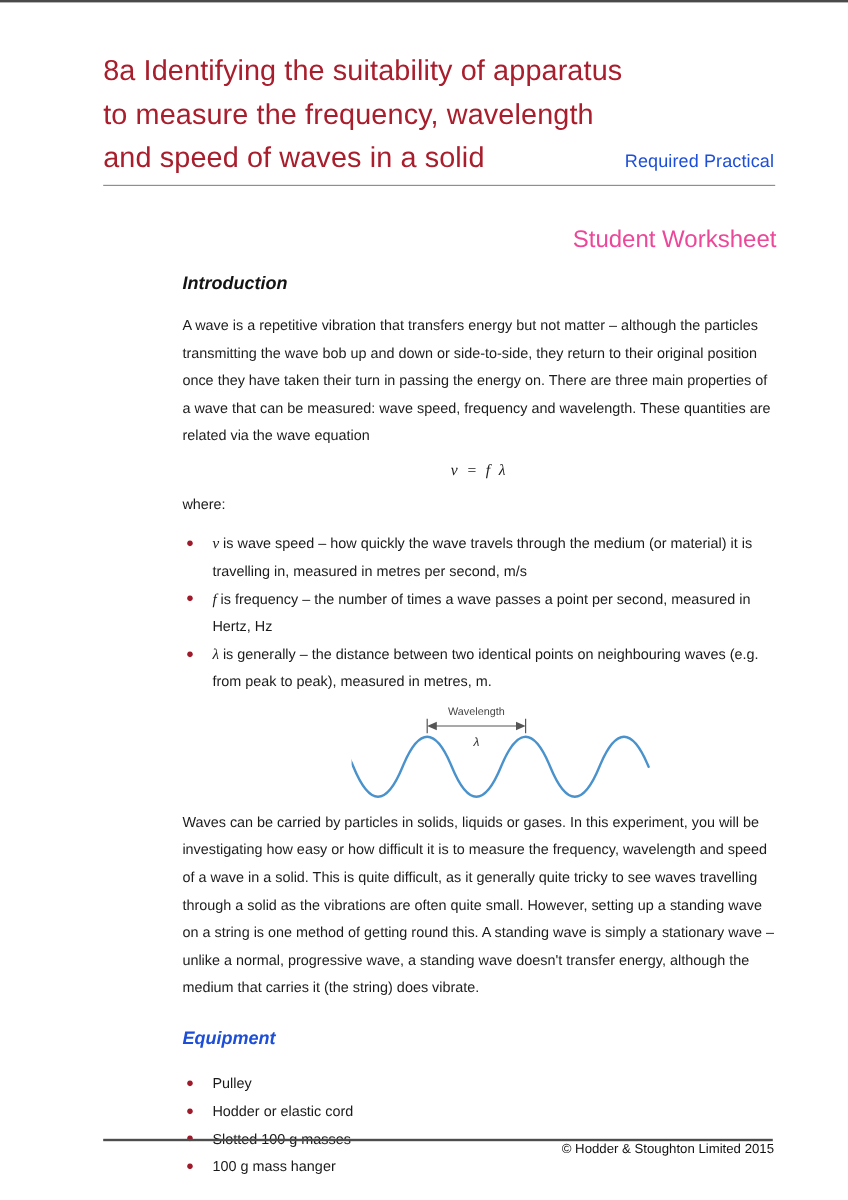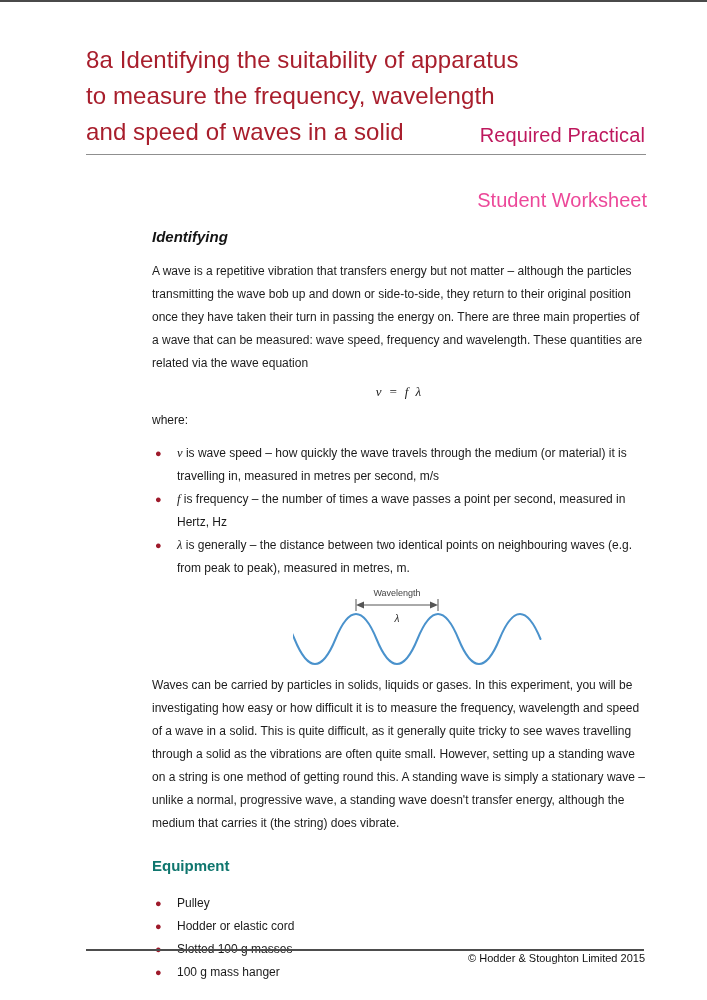--- a/index.html
+++ b/index.html
@@ -18,22 +18,22 @@
   .header{position:absolute;left:86px;top:40px;width:559px;}
   .title{
     color:#a81e2c;
     font-size:24px;
     line-height:36px;
     font-weight:400;
     letter-spacing:0.1px;
   }
   .title-row3{display:flex;justify-content:space-between;align-items:flex-end;}
   .practical{
-    color:#be185d;
-    font-size:20px;
+    color:#1d4ed8;
+    font-size:15px;
     line-height:20px;
     padding-bottom:5px;
     white-space:nowrap;
   }
   .title-rule{
     position:absolute;left:86px;top:152px;width:560px;height:0;
     border-top:1px solid #8f8f8f;
   }
   
   .content{position:absolute;left:152px;top:186px;width:495px;}
@@ -65,21 +65,21 @@
   .bullet{
     width:25px;flex:0 0 25px;color:#9e1a2b;font-size:11px;line-height:23px;
     padding-left:3px;box-sizing:border-box;
   }
   .sym{font-family:"Liberation Serif", serif;font-style:italic;font-size:12.5px;}
   
   .figure{margin:6px 0 2px 141px;width:250px;height:86px;}
   .figure svg{display:block;}
   
   .equip-heading{
-    font-weight:600;font-size:15px;color:#0f766e;
+    font-style:italic;font-weight:600;font-size:15px;color:#1d4ed8;
     margin:22px 0 18px 0;
   }
   .equip-list{margin:0;padding:0;list-style:none;}
   .equip-item{display:flex;font-size:12px;line-height:23px;}
   
   .footer-rule{
     position:absolute;left:86px;top:947px;width:558px;height:2px;
     background:#4d4d4d;
   }
   .footer-text{
@@ -101,21 +101,21 @@
         <span class="practical">Required Practical</span>
       </div>
     </div>
   </div>
   <div class="title-rule"></div>
 
   <div class="content">
 
     <h1 class="ws-heading">Student Worksheet</h1>
 
-    <h2 class="sub-heading">Identifying</h2>
+    <h2 class="sub-heading">Introduction</h2>
 
     <p class="body-text">A wave is a repetitive vibration that transfers energy but not matter – although the particles transmitting the wave bob up and down or side-to-side, they return to their original position once they have taken their turn in passing the energy on. There are three main properties of a wave that can be measured: wave speed, frequency and wavelength. These quantities are related via the wave equation</p>
 
     <div class="equation">v = f λ</div>
 
     <p class="where">where:</p>
 
     <ul class="def-list">
       <li class="def-item">
         <span class="bullet">●</span>

